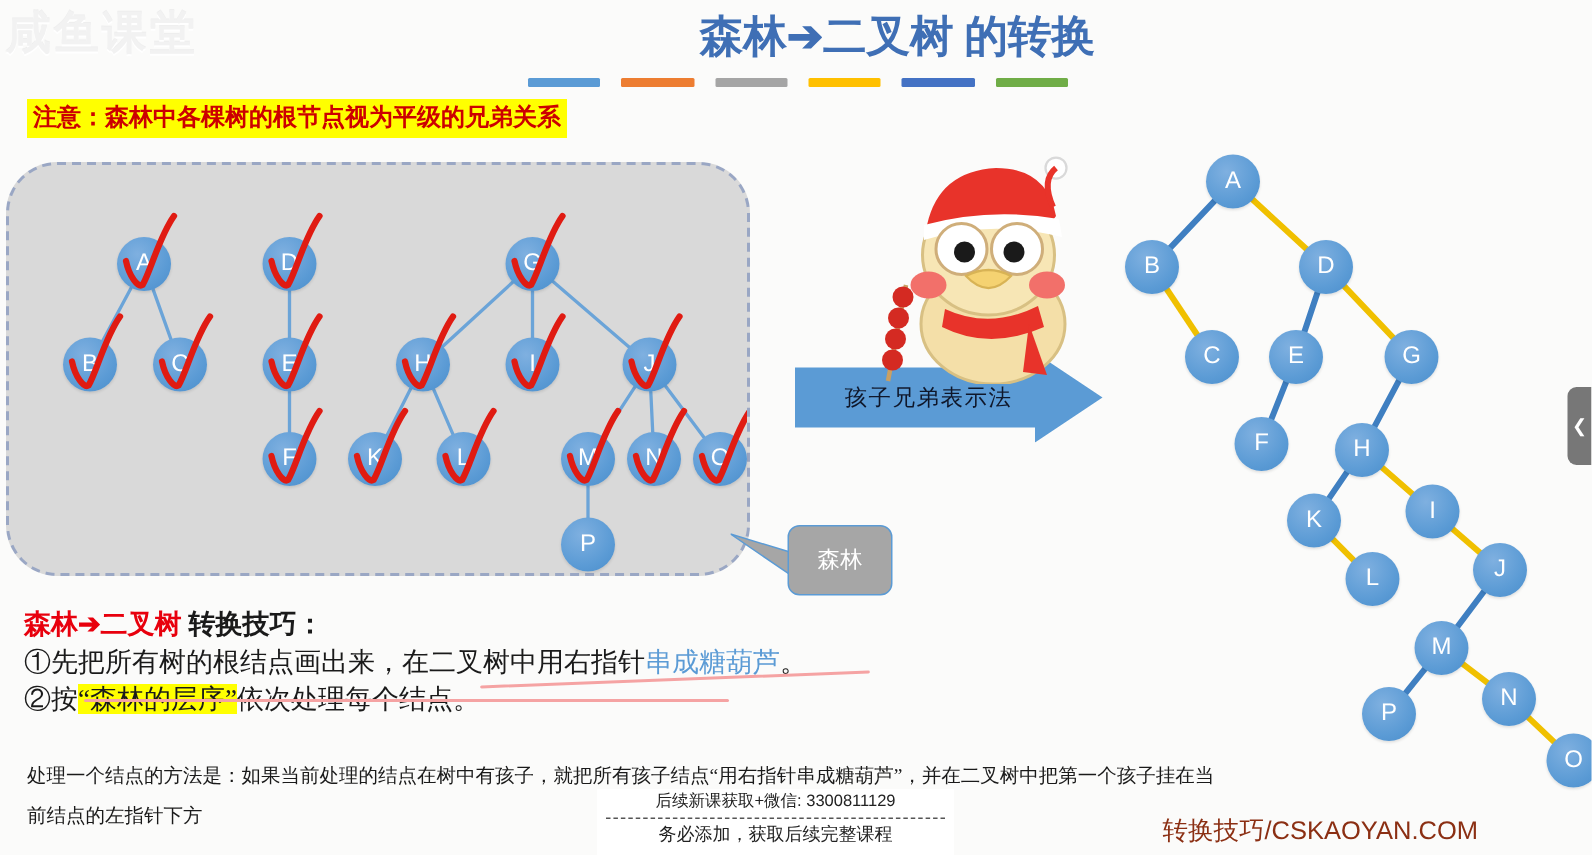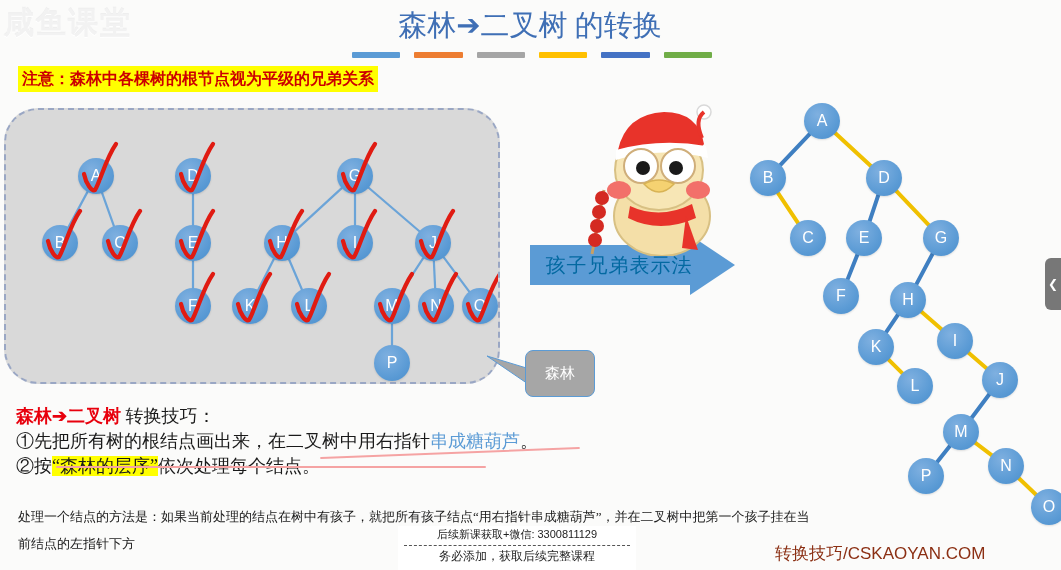--- a/index.html
+++ b/index.html
@@ -15,22 +15,22 @@
     position:absolute;left:4px;top:2px;width:180px;height:42px;
     font-family:"Liberation Sans",sans-serif;font-weight:bold;font-size:30px;
     color:#f2f2f2; letter-spacing:2px; line-height:42px;
     text-shadow:0 1px 0 #ffffff, 0 -1px 0 #eeeeee;
     user-select:none;
   }
 
   
   .title{
     position:absolute;left:330px;top:4px;width:400px;height:42px;
-    text-align:center;color:#3f6fb5;font-size:29px;line-height:42px;
-    font-family:"Liberation Serif",serif;white-space:nowrap;
+    text-align:right;color:#3f6fb5;font-size:29px;line-height:42px;
+    font-family:"Liberation Serif",serif;white-space:nowrap;font-weight:bold;
   }
   .barrow{position:absolute;left:352px;top:52px;width:360px;height:6px;display:flex;gap:14px;}
   .barrow i{display:block;flex:1;height:6px;border-radius:1px;}
 
   
   .notice{
     position:absolute;left:18px;top:66px;height:26px;
     background:#ffff00;color:#cc0000;font-size:16px;line-height:26px;
     padding:0 4px;white-space:nowrap;font-weight:bold;
     font-family:"Liberation Serif",serif;
@@ -51,21 +51,21 @@
     box-shadow:0 1px 2px rgba(0,0,0,.12);
   }
   .forest .node{width:36px;height:36px;font-size:16px;}
   .bt .node{width:36px;height:36px;font-size:16px;}
 
   
   .bigarrow{position:absolute;left:530px;top:235px;width:210px;height:60px;}
   .bigarrow .lbl{
     position:absolute;left:14px;top:0;width:150px;height:60px;
     display:flex;align-items:center;justify-content:center;
-    color:#0369a1;font-size:20px;letter-spacing:1px;
+    color:#0f172a;font-size:15px;letter-spacing:1px;
     font-family:Liberation Serif, serif;
   }
 
   
   .callout{
     position:absolute;left:525px;top:350px;width:68px;height:45px;
     background:#a6a6a6;border:1px solid #5b9bd5;border-radius:8px;
     color:#ffffff;font-size:15px;display:flex;align-items:center;justify-content:center;
     font-family:"Liberation Serif",serif;
   }
@@ -75,21 +75,21 @@
   .duck{position:absolute;left:586px;top:98px;width:150px;height:158px;}
 
   
   .bt{position:absolute;left:740px;top:78px;width:321px;height:440px;}
   .bt-svg{position:absolute;left:0;top:0;width:321px;height:440px;}
 
   
   .tips{position:absolute;left:16px;top:404px;width:700px;}
   .tips .l{white-space:nowrap;line-height:25px;font-size:18px;color:#1a1a1a;}
   .tips .hd{color:#e8000d;font-weight:bold;}
-  .tips .hd2{color:#1a1a1a;font-weight:normal;}
+  .tips .hd2{color:#1a1a1a;font-weight:bold;}
   .blue{color:#5b9bd5;}
   .yhl{background:#ffff00;}
   .uline{position:absolute;background:#f5a3a3;height:2px;border-radius:2px;}
 
   .para{position:absolute;left:18px;top:503px;width:800px;font-size:13px;line-height:27px;color:#1a1a1a;}
 
   
   .wmbox{
     position:absolute;left:398px;top:526px;width:238px;height:44px;
     background:rgba(255,255,255,.88);

